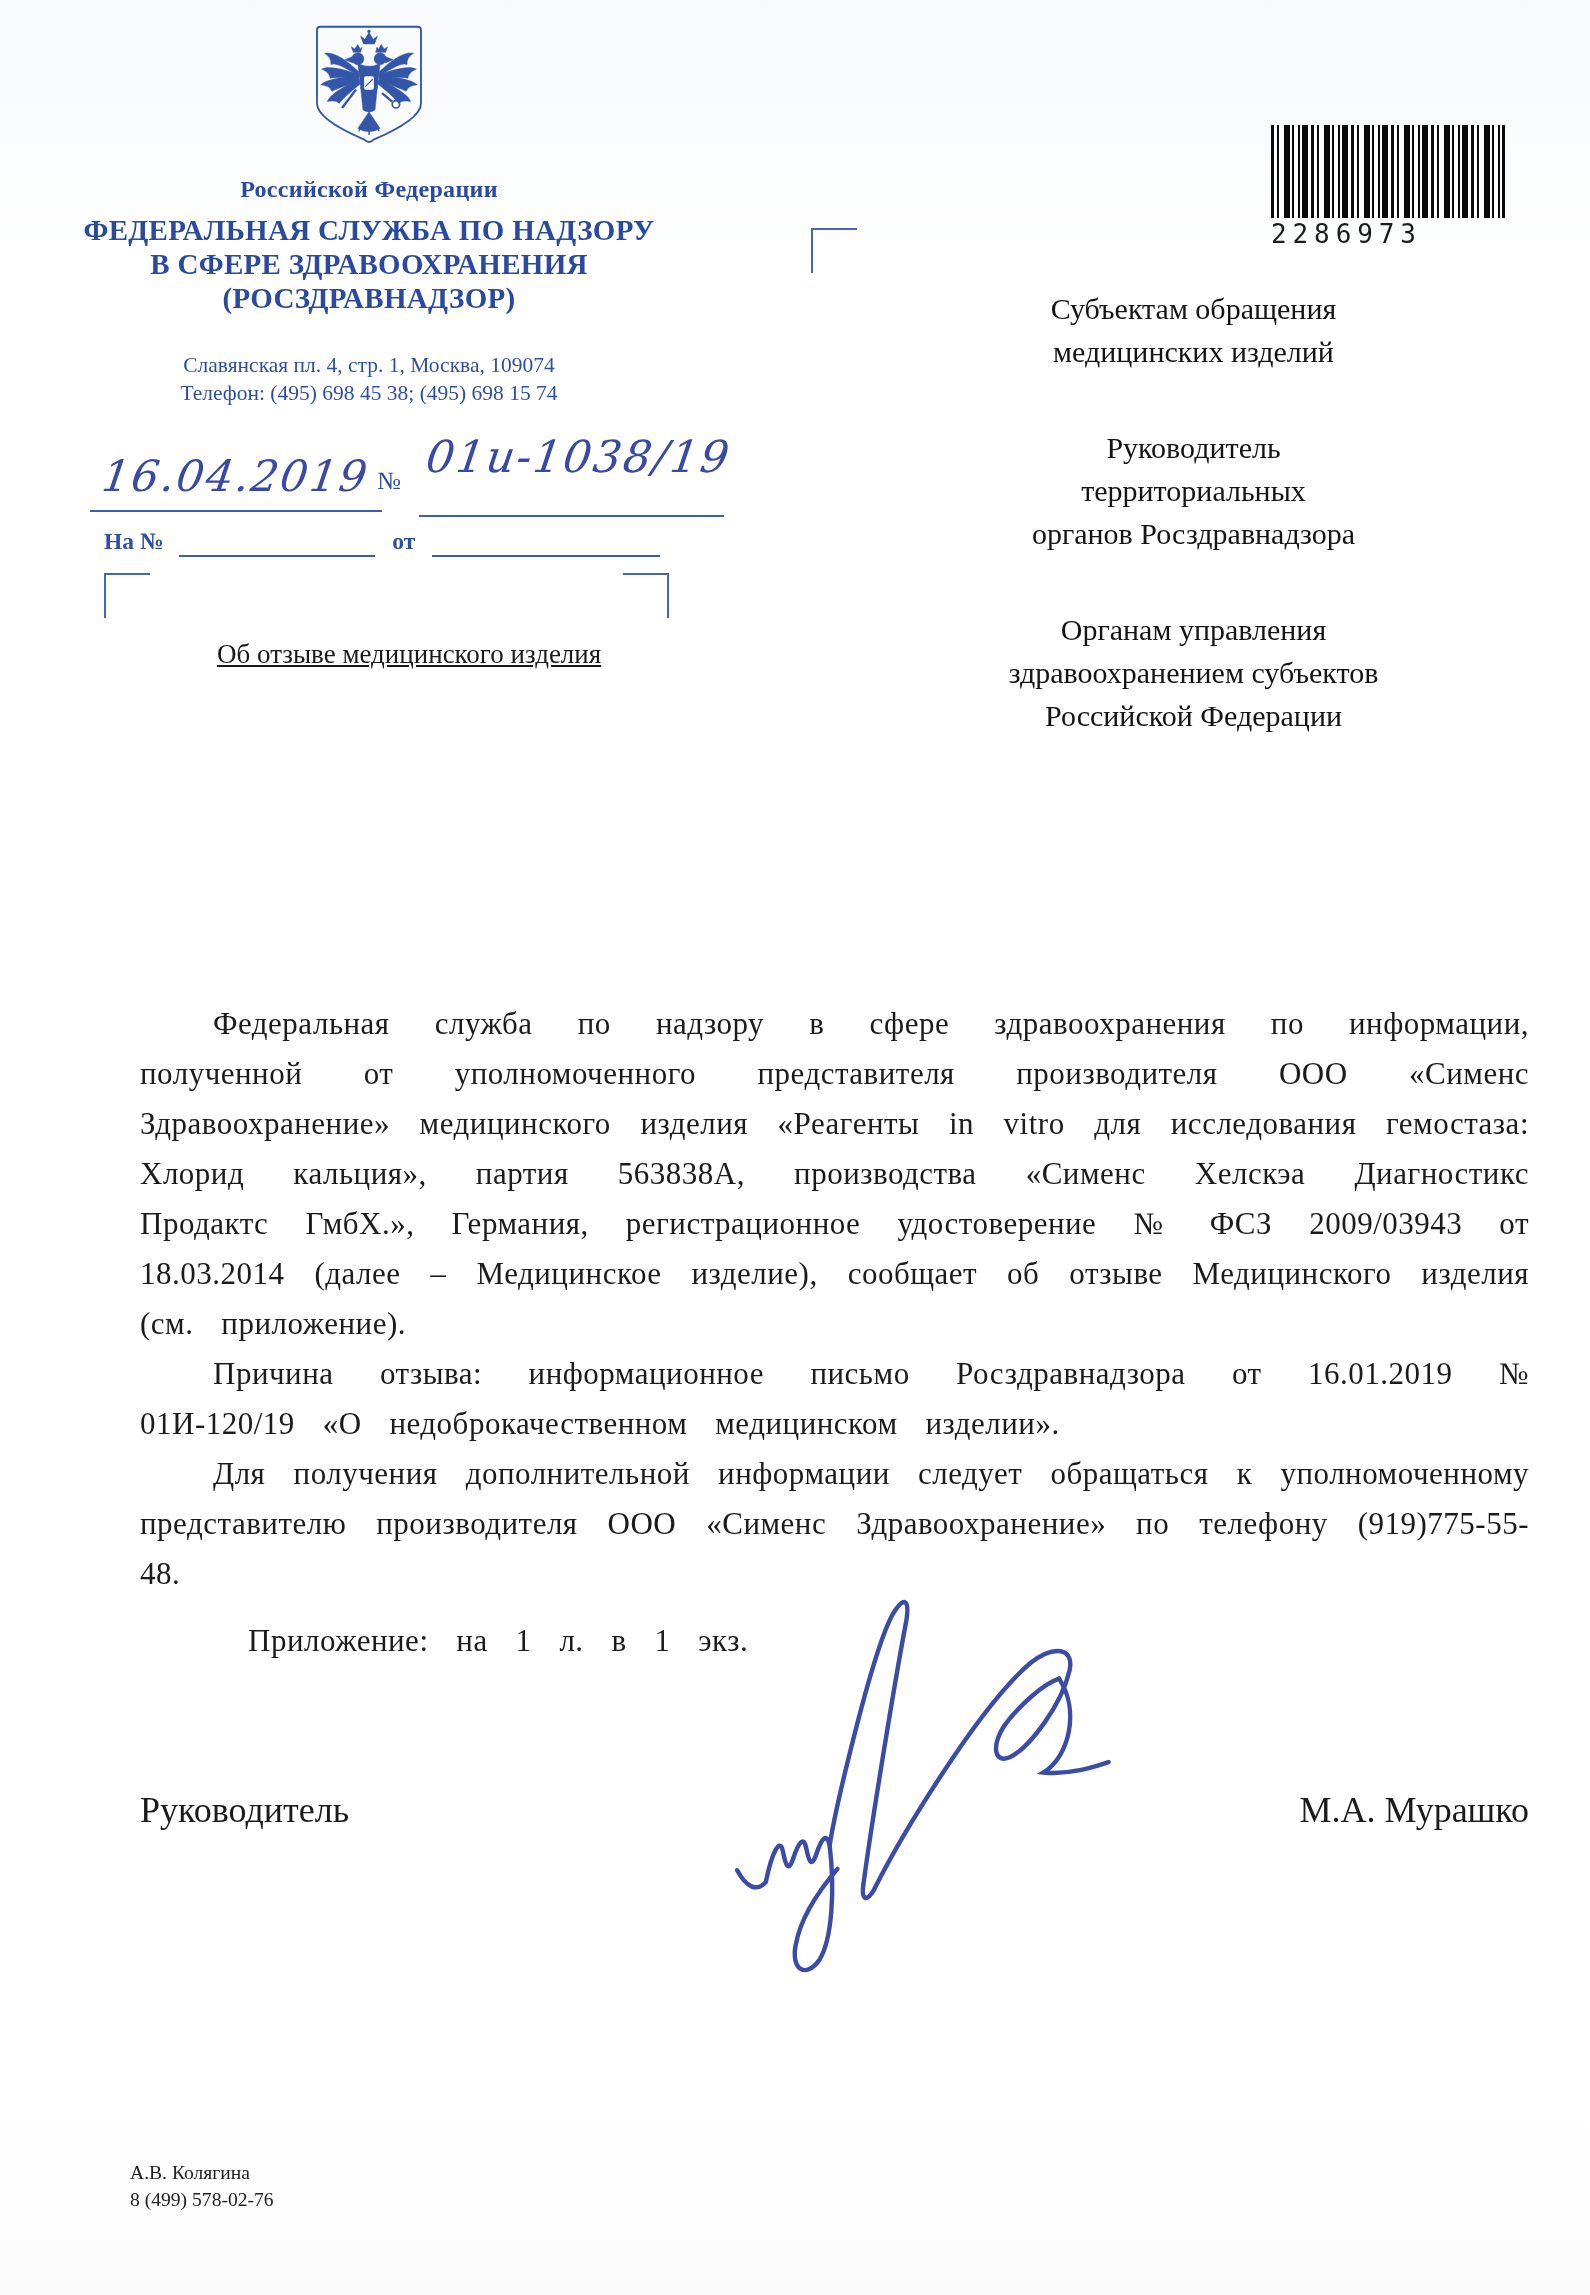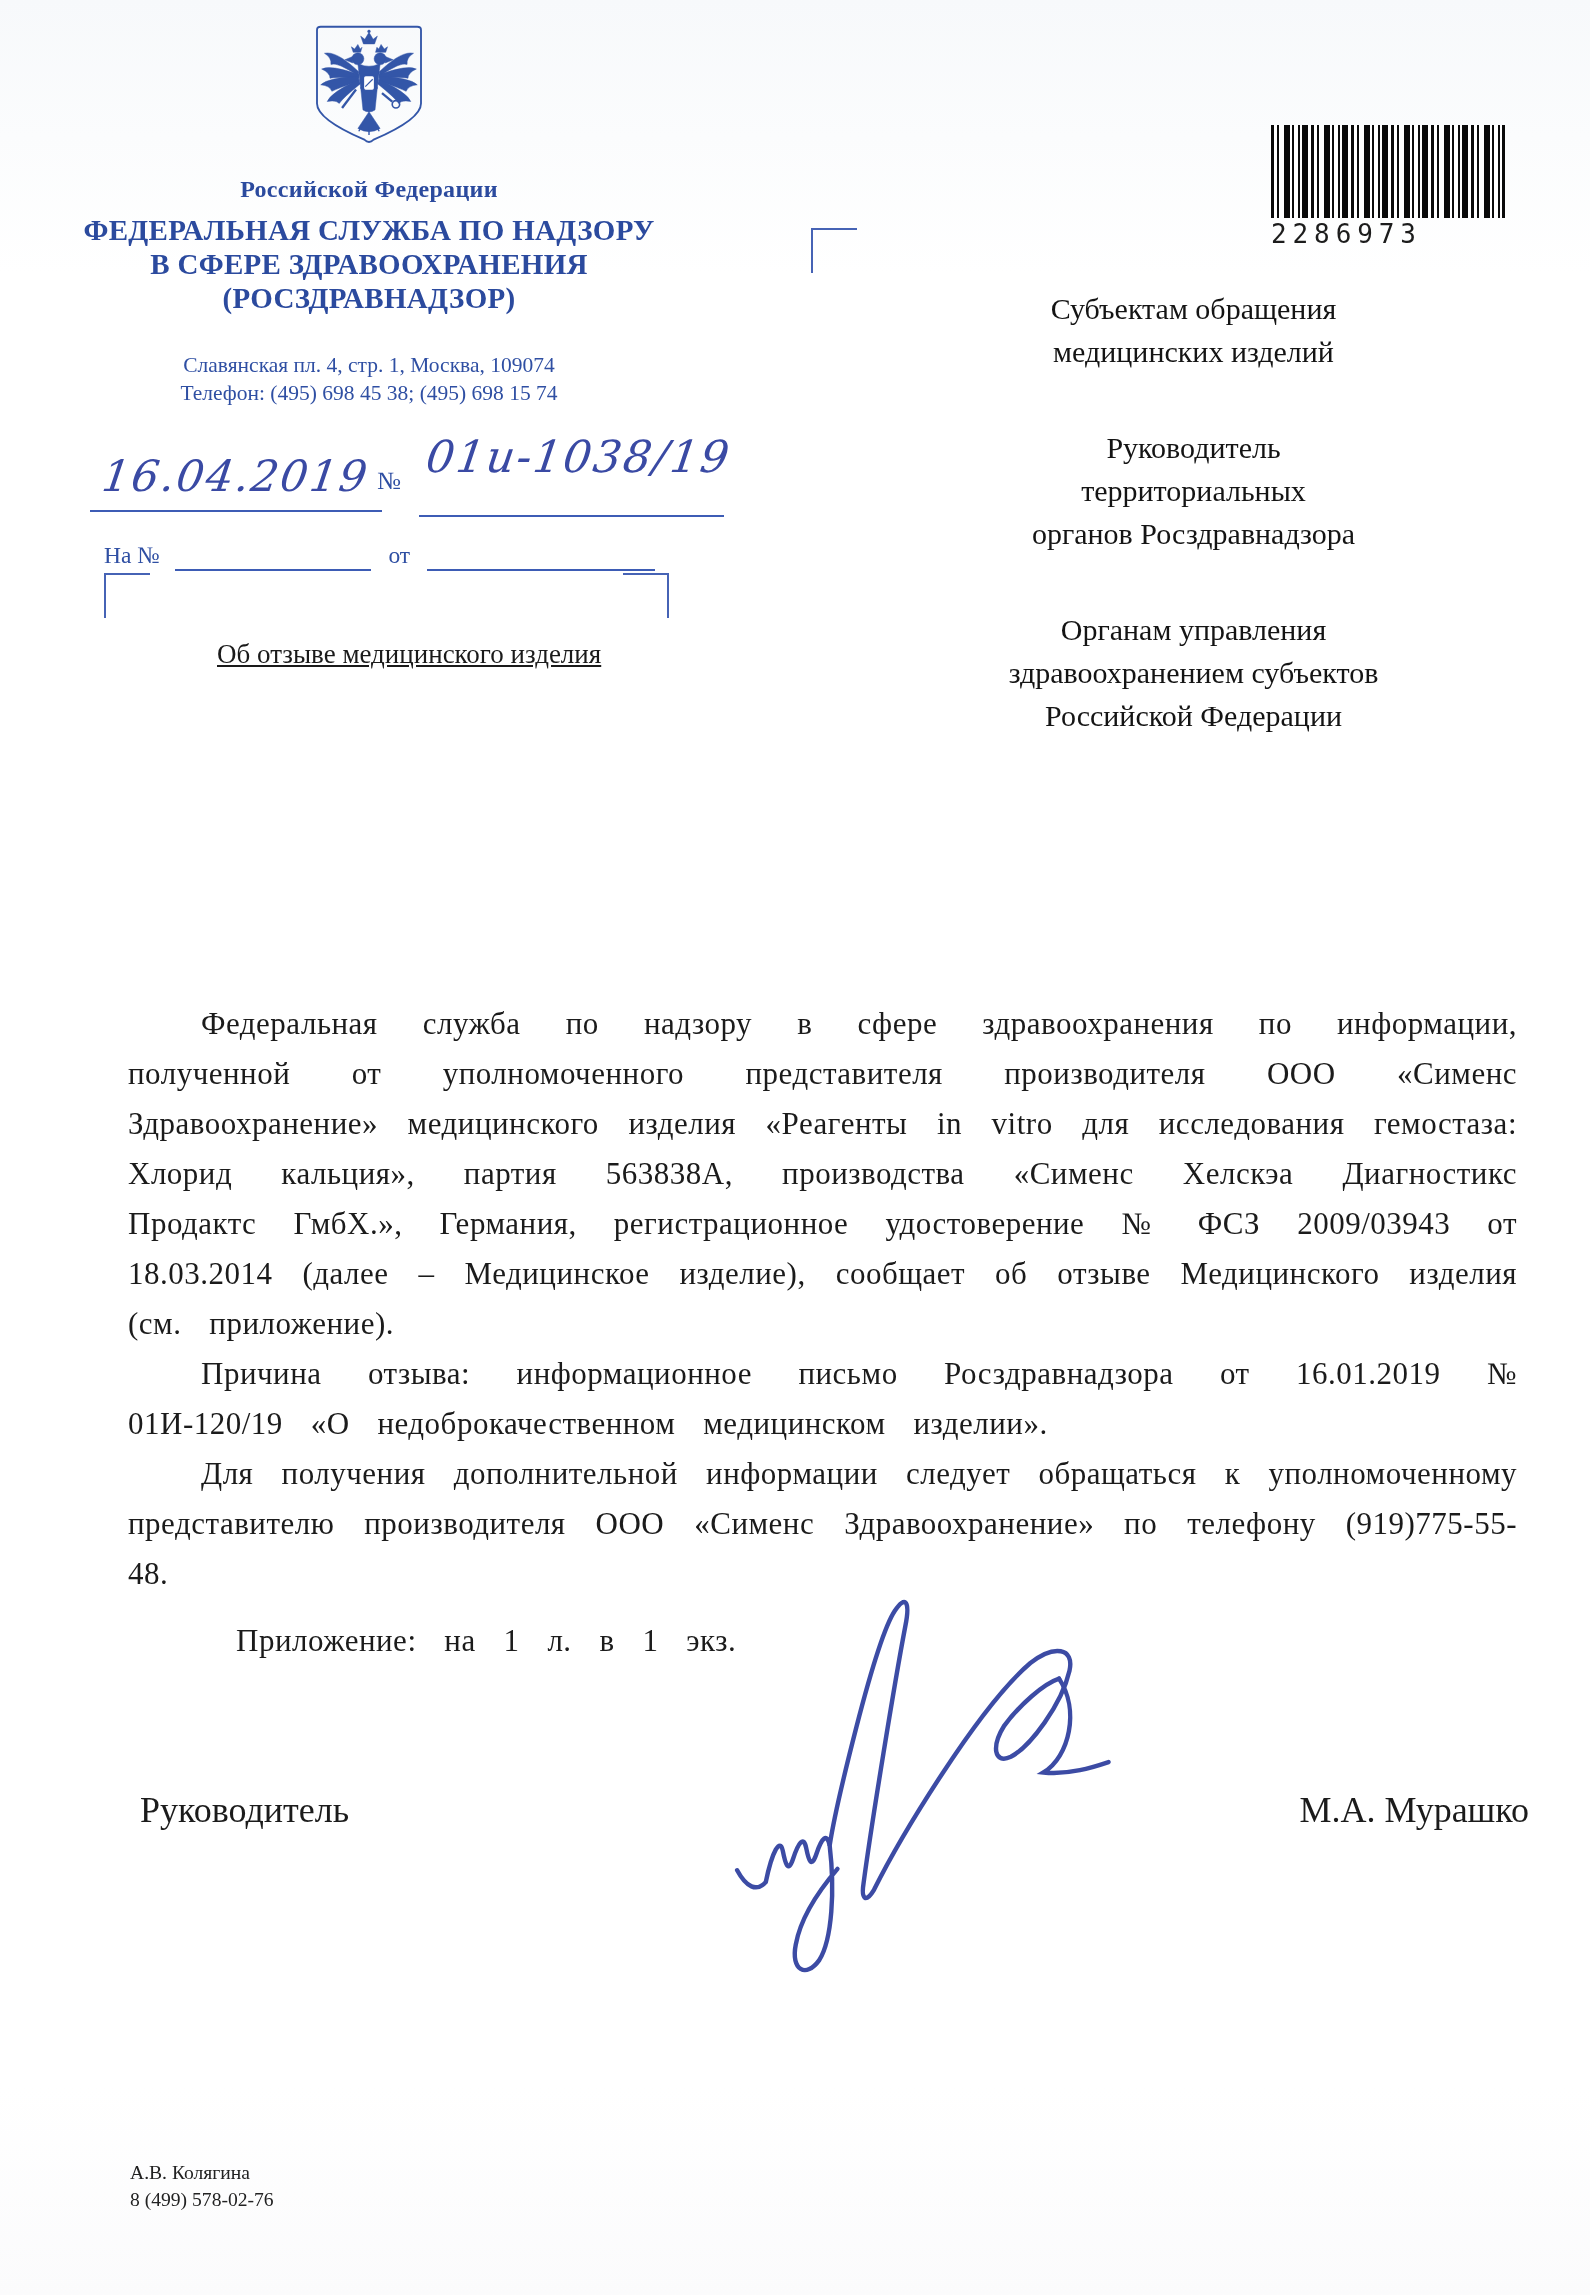--- a/index.html
+++ b/index.html
@@ -29,22 +29,22 @@
     letter-spacing:2px;white-space:nowrap;
   }
   .date-hand{position:absolute;left:99px;top:451px;font-size:43px;}
   .num-hand{position:absolute;left:423px;top:431px;font-size:44px;}
   .rule{position:absolute;border-bottom:2px solid #3d5cb5;}
   .date-rule{left:90px;top:510px;width:292px;}
   .num-rule{left:419px;top:515px;width:305px;}
   .num-sign{position:absolute;left:377px;top:467px;font-size:25px;color:#2f4fa3;}
 
   .reply-row{
-    position:absolute;left:104px;top:544px;height:30px;
-    display:flex;align-items:flex-start;color:#2f4fa3;font-size:23.5px;
+    position:absolute;left:104px;top:528px;height:30px;
+    display:flex;align-items:center;color:#2f4fa3;font-size:23.5px;font-weight:bold;
   }
   .reply-row .lbl{line-height:1;padding-bottom:2.6px;}
   .reply-row .blank{display:inline-block;border-bottom:2px solid #3d5cb5;height:25px;}
   .blank-1{width:196px;margin-left:15.7px;margin-right:17px;}
   .blank-2{width:228px;margin-left:17px;}
 
   
   .corner{position:absolute;width:44px;height:43px;}
   .corner.tl{border-top:2px solid #4663b5;border-left:2px solid #4663b5;}
   .corner.tr{border-top:2px solid #4663b5;border-right:2px solid #4663b5;}
@@ -75,21 +75,21 @@
     text-align:center;color:#141414;font-size:30px;line-height:43px;
   }
   .recipient-block{margin-bottom:53px;}
   .recipient-block span{display:block;}
 
   
   .subject{position:absolute;left:217px;top:639px;font-size:27px;color:#1a1a1a;text-decoration:underline;}
 
   
   .body-text{
-    position:absolute;left:128px;top:999px;width:1389px;
+    position:absolute;left:140px;top:999px;width:1389px;
     font-size:31px;line-height:50px;color:#1b1b1b;
     text-align:justify;word-spacing:19.6px;letter-spacing:0.5px;
   }
   .body-text p{margin:0;text-indent:73px;}
   .attachment{margin-top:17px;text-indent:108px;text-align:left;}
 
   
   .sig-row{
     position:absolute;left:140px;top:1789px;width:1389px;
     display:flex;justify-content:space-between;

